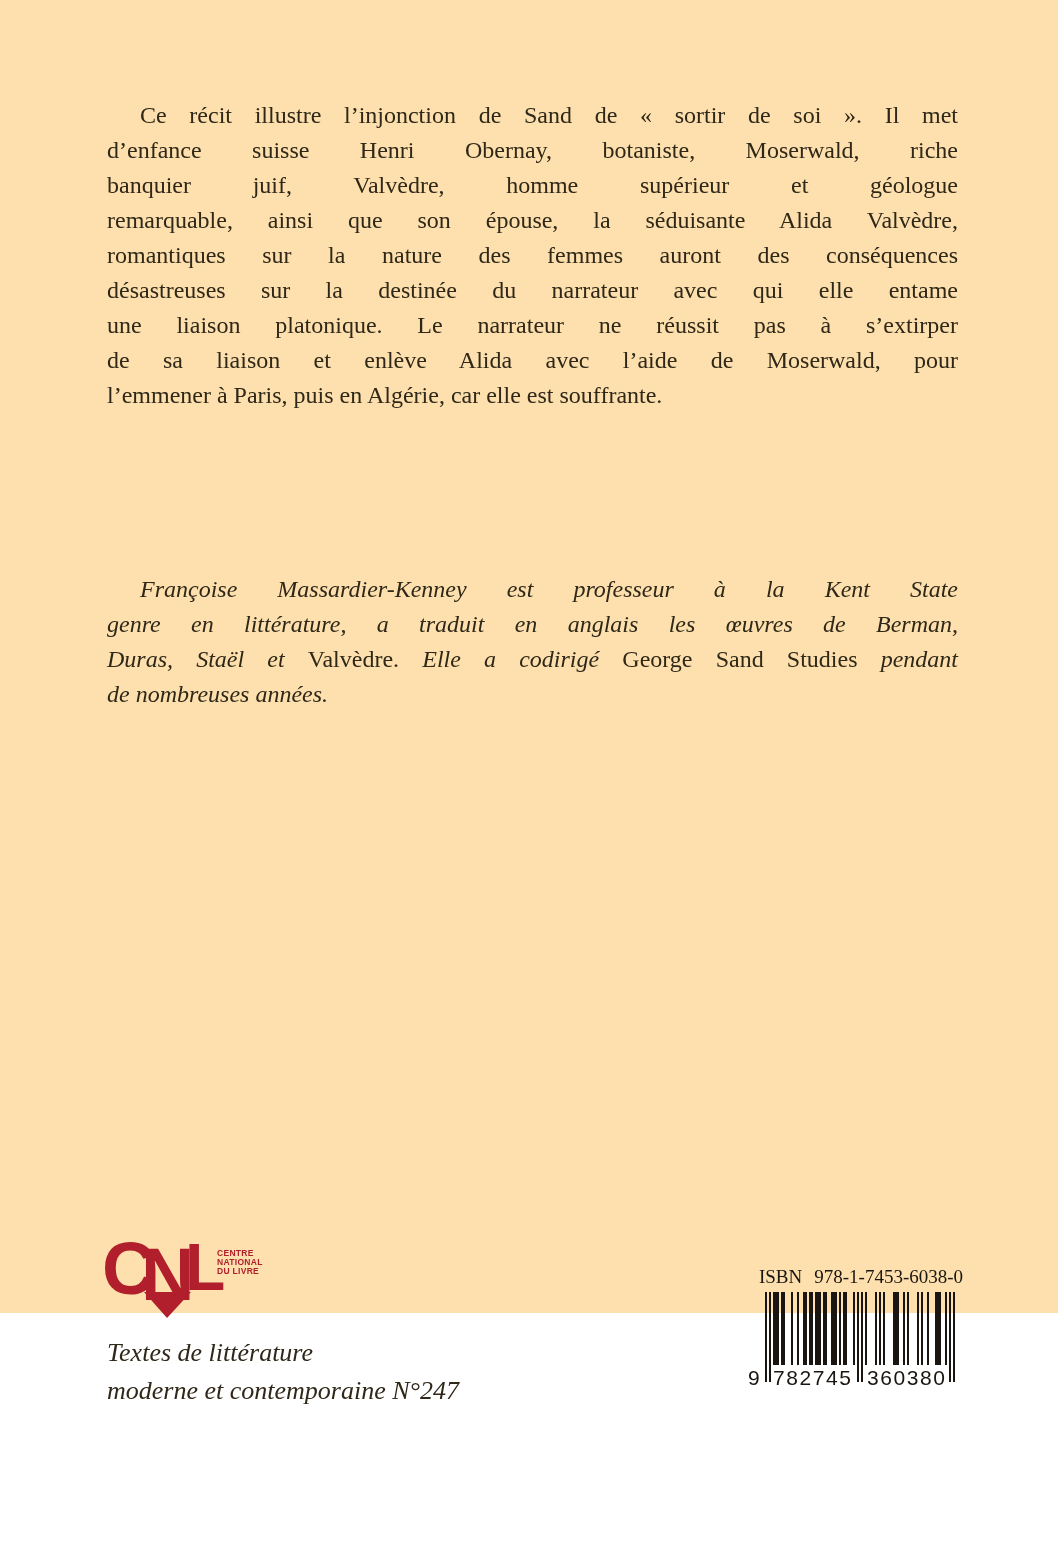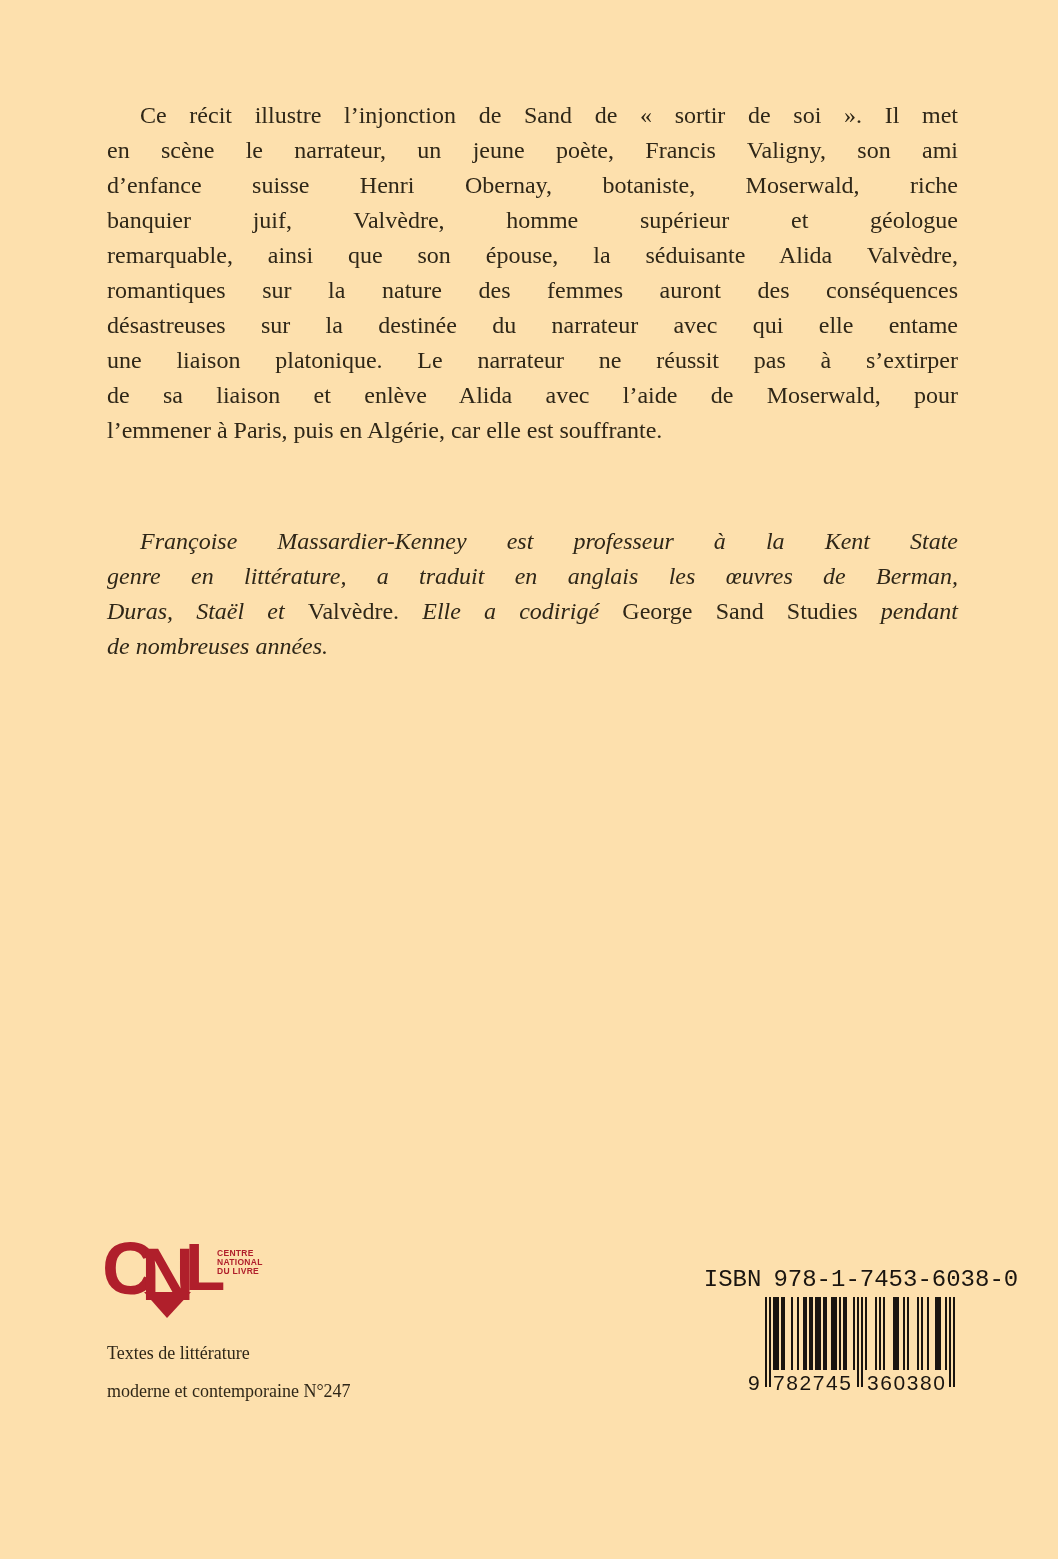--- a/index.html
+++ b/index.html
@@ -1,49 +1,48 @@
 <!DOCTYPE html>
 <html><head>
 <meta charset="utf-8">
 <style>
   html,body{margin:0;padding:0;}
   body{width:1058px;height:1559px;position:relative;overflow:hidden;
        font-family:"Liberation Serif", serif;}
-  .page{position:absolute;left:0;top:0;width:1058px;height:1559px;
+  .page{position:absolute;left:0;top:0;width:1058px;height:1313px;
         background:#fde0ad;color:#2f2718;}
   .para{position:absolute;left:107px;width:851px;}
   .line{font-size:24px;line-height:35px;white-space:normal;}
   .jl{text-align:justify;text-align-last:justify;}
   .first{text-indent:33px;}
   .bio{font-style:italic;}
   .bio .rm{font-style:normal;}
   .synopsis{top:98px;}
-  .bio{top:524px;}
-  .series{position:absolute;left:107px;top:1334px;
-          font-size:18px;line-height:38px;color:#2f2718;}
+  .bio{top:572px;}
+  .series{position:absolute;left:107px;top:1334px;font-style:italic;
+          font-size:26px;line-height:38px;color:#2f2718;}
   .logo-wrap{position:absolute;left:105px;top:1234px;width:170px;height:90px;}
   .logo-wrap svg{display:block;}
   .logo-letter{font-family:"Liberation Sans", sans-serif;font-weight:bold;fill:#b01f2b;}
   .logo-caption{font-family:"Liberation Sans", sans-serif;font-weight:bold;fill:#b01f2b;
                 font-size:8.5px;letter-spacing:0.3px;}
   .barcode-block{position:absolute;left:745px;top:1266px;width:233px;}
   .isbn-row{width:212px;margin-left:10px;display:flex;justify-content:center;gap:12px;
-            font-family:Liberation Mono, monospace;font-size:24px;color:#1a1510;
+            font-family:Liberation Serif, serif;font-size:19px;color:#1a1510;
             white-space:nowrap;}
   .bars-svg{display:block;margin-top:4px;}
   .bc-digit{font-family:"Liberation Sans", sans-serif;fill:#1a1510;font-size:21px;}
 </style>
 </head>
 <body>
 
 <div class="page">
 
   <div class="para synopsis">
     <div class="line jl first">Ce récit illustre l’injonction de Sand de « sortir de soi ». Il met</div>
-    <div class="line jl">en scène le narrateur, un jeune poète, Francis Valigny, son ami</div>
     <div class="line jl">d’enfance suisse Henri Obernay, botaniste, Moserwald, riche</div>
     <div class="line jl">banquier juif, Valvèdre, homme supérieur et géologue</div>
     <div class="line jl">remarquable, ainsi que son épouse, la séduisante Alida Valvèdre,</div>
     <div class="line jl">romantiques sur la nature des femmes auront des conséquences</div>
     <div class="line jl">désastreuses sur la destinée du narrateur avec qui elle entame</div>
     <div class="line jl">une liaison platonique. Le narrateur ne réussit pas à s’extirper</div>
     <div class="line jl">de sa liaison et enlève Alida avec l’aide de Moserwald, pour</div>
     <div class="line">l’emmener à Paris, puis en Algérie, car elle est souffrante.</div>
   </div>
 

